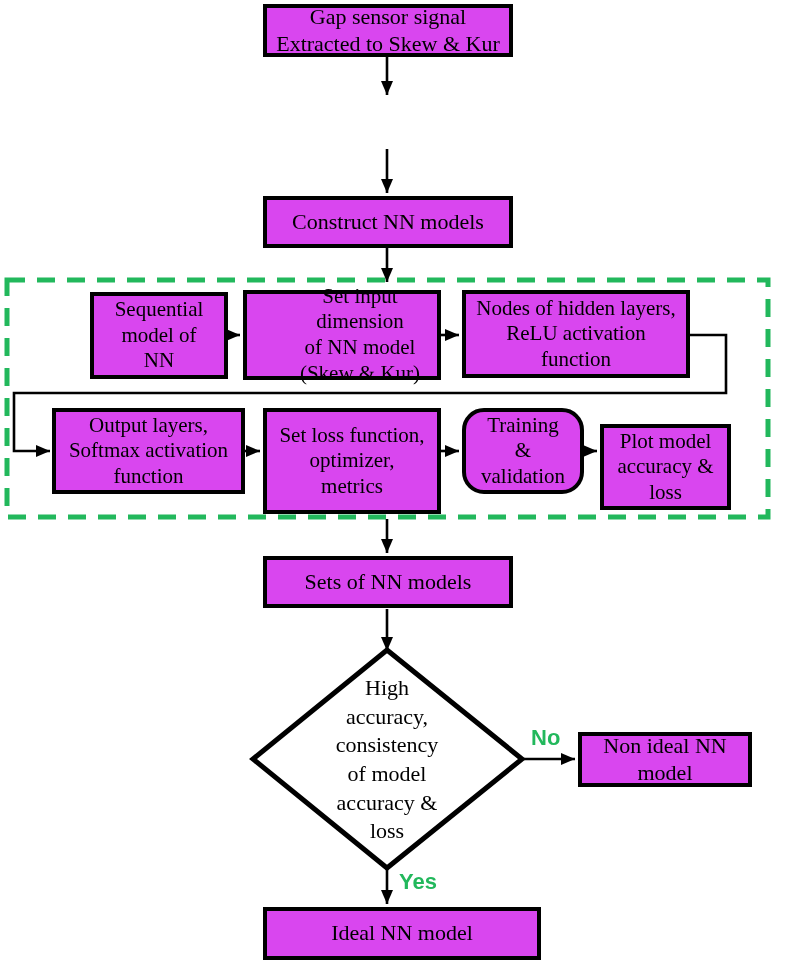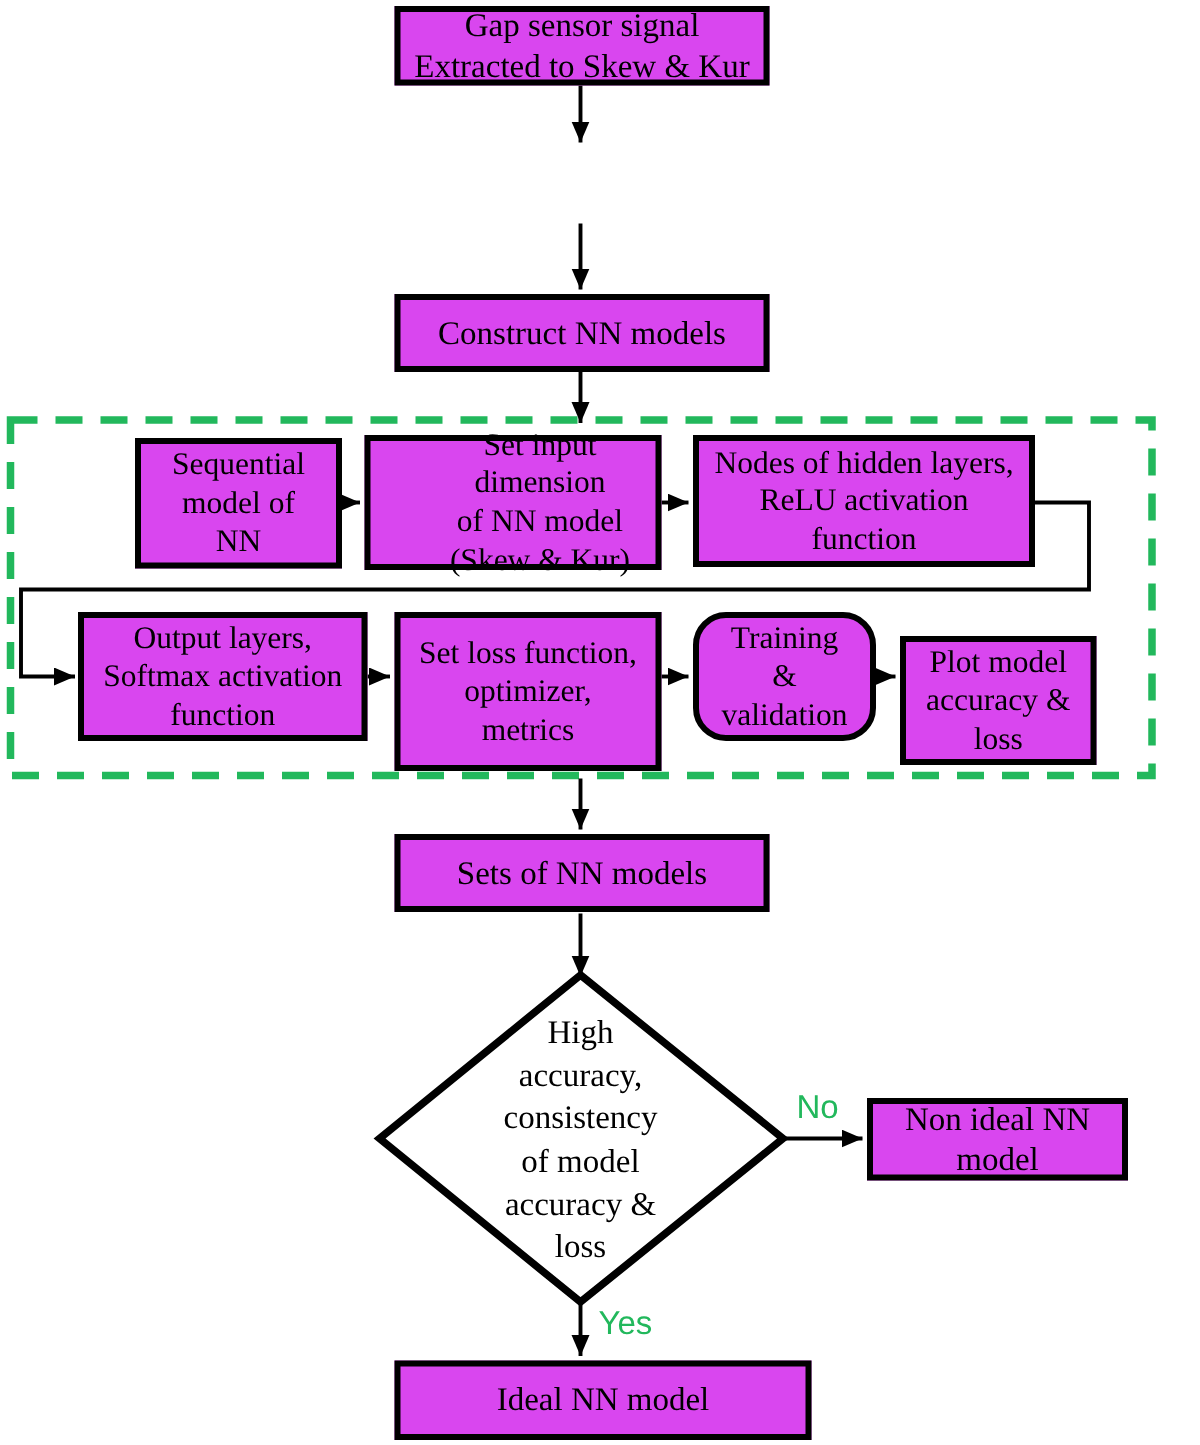--- a/index.html
+++ b/index.html
@@ -28,21 +28,21 @@
     left:287px;top:672px;width:200px;height:176px;
     display:flex;align-items:center;justify-content:center;
     text-align:center;
     font-size:22px;line-height:1.3;
     color:#000;white-space:pre-line;
   }
   .edge-label{
     position:absolute;
     font-family:"Liberation Sans","DejaVu Sans",sans-serif;
     font-size:22px;line-height:1;
-    font-weight:400;
+    font-weight:700;
   }
 </style>
 </head>
 <body>
 
 <div class="canvas">
 
   <svg class="overlay" viewBox="0 0 800 963" xmlns="http://www.w3.org/2000/svg">
     <defs>
       <marker id="ah" markerUnits="userSpaceOnUse" markerWidth="16" markerHeight="14" refX="14" refY="6" orient="auto">

